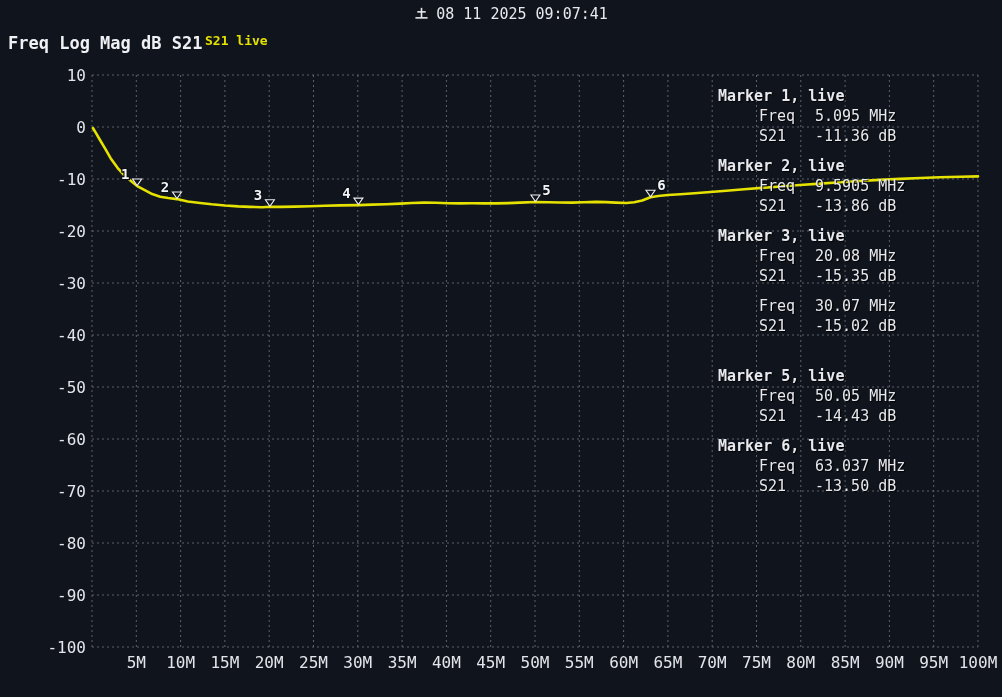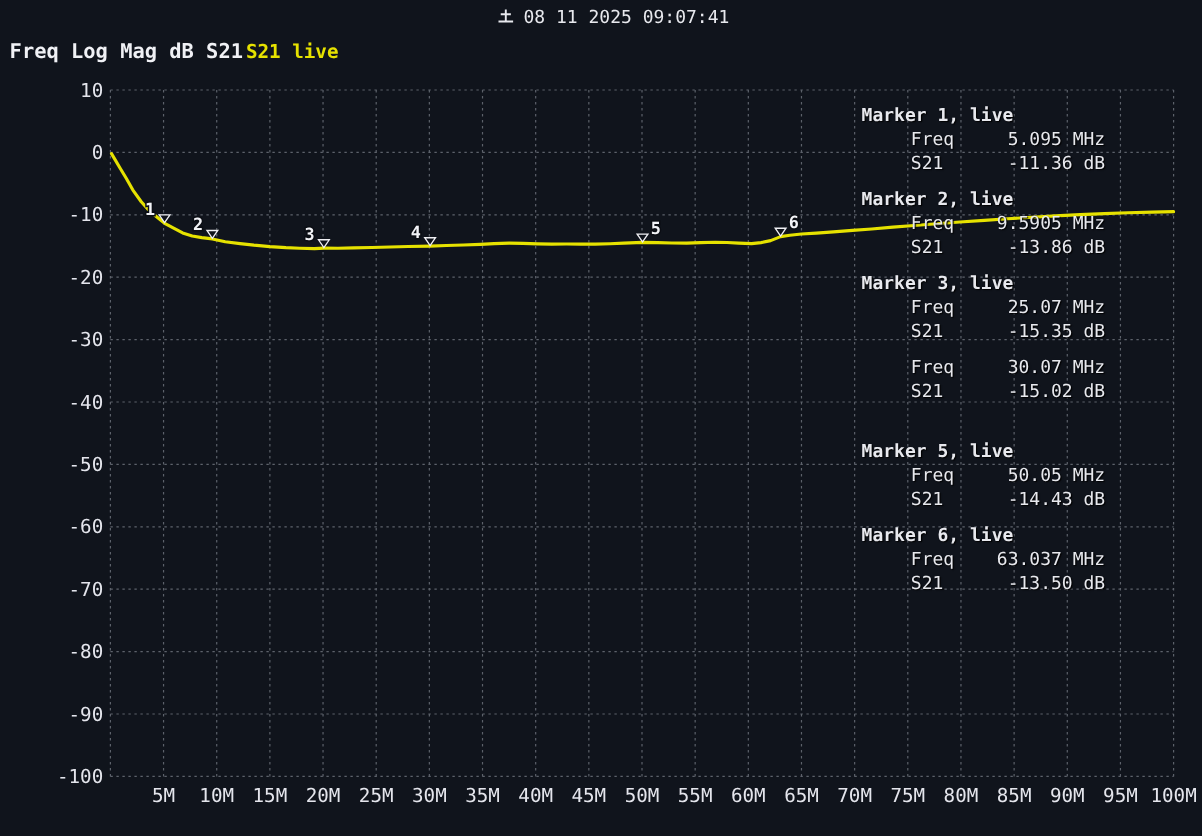--- a/index.html
+++ b/index.html
@@ -8,32 +8,32 @@
     font-family:"DejaVu Sans Mono","Liberation Mono",monospace;
     color:#e8e9ee;
   }
   .abs{position:absolute;}
   #datetime-bar{
     top:5px;left:0;right:0;text-align:center;font-size:15px;
     color:#e8e9ee;letter-spacing:0px;padding-left:20px;
   }
   #weekday-glyph{display:inline-block;vertical-align:-2px;margin-right:7px;}
   #trace-format{top:33px;left:8px;font-size:17px;font-weight:bold;color:#f0f1f5;}
-  #trace-name{top:33px;left:205px;font-size:16px;font-weight:bold;color:#e6e200;}
+  #trace-name{top:33px;left:205px;font-size:13px;font-weight:bold;color:#e6e200;}
   #plot-svg{top:0;left:0;width:1002px;height:697px;}
   
   #marker-panel{top:86px;left:718px;width:210px;}
   .marker-block{height:60px;margin-bottom:10px;}
   .marker-title{
     font-size:15px;font-weight:bold;line-height:20px;white-space:pre;
     text-shadow:1px 1px 1px rgba(0,0,0,.95);
   }
   .mrow{display:flex;line-height:20px;font-size:15px;text-shadow:1px 1px 1px rgba(0,0,0,.95);}
   .mlabel{width:56px;margin-left:41px;}
-  .mvalue{width:106px;text-align:right;white-space:pre;}
+  .mvalue{width:106px;text-align:left;white-space:pre;}
   text{fill:#e4e5ec;font-family:"DejaVu Sans Mono","Liberation Mono",monospace;}
   .tick-label{font-size:16px;}
   .marker-num{font-size:14px;font-weight:bold;fill:#f2f3f7;
     paint-order:stroke;stroke:#0b0e14;stroke-width:2.5px;}
 </style>
 </head>
 <body>
 
 <svg id="plot-svg" class="abs" viewBox="0 0 1002 697">
   <g id="grid-group">
@@ -155,21 +155,21 @@
       </div>
       <div class="mrow">
         <span class="mlabel">S21</span>
         <span class="mvalue">-13.86 dB</span>
       </div>
     </div>
     <div class="marker-block">
       <div class="marker-title">Marker 3, live</div>
       <div class="mrow">
         <span class="mlabel">Freq</span>
-        <span class="mvalue">25.07 MHz</span>
+        <span class="mvalue">20.08 MHz</span>
       </div>
       <div class="mrow">
         <span class="mlabel">S21</span>
         <span class="mvalue">-15.35 dB</span>
       </div>
     </div>
     <div class="marker-block">
       <div class="mrow">
         <span class="mlabel">Freq</span>
         <span class="mvalue">30.07 MHz</span>

